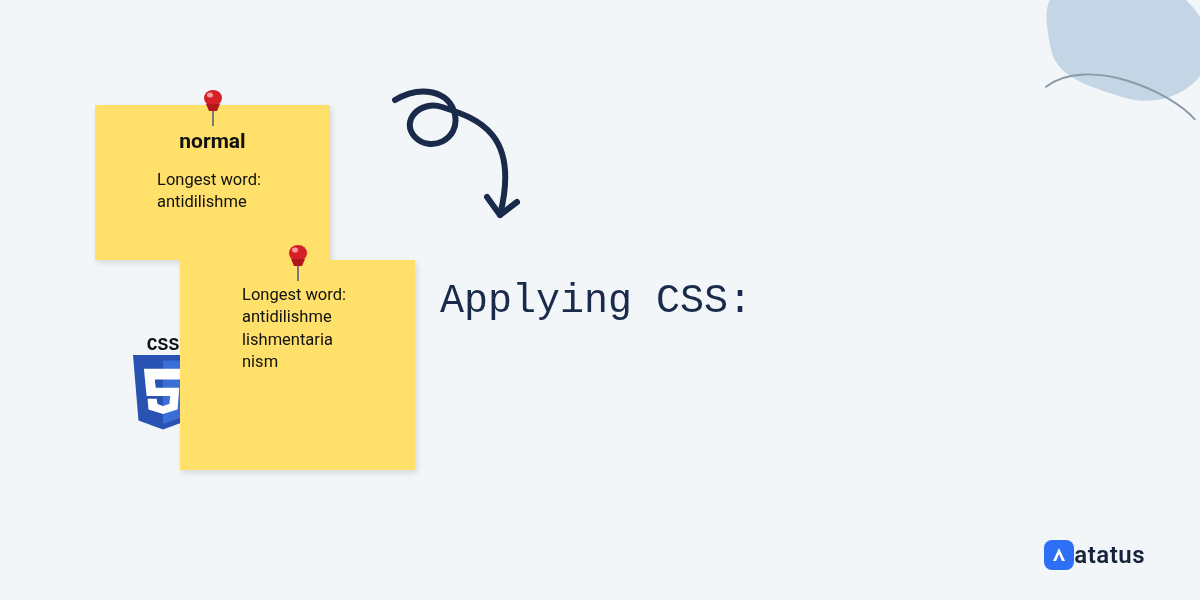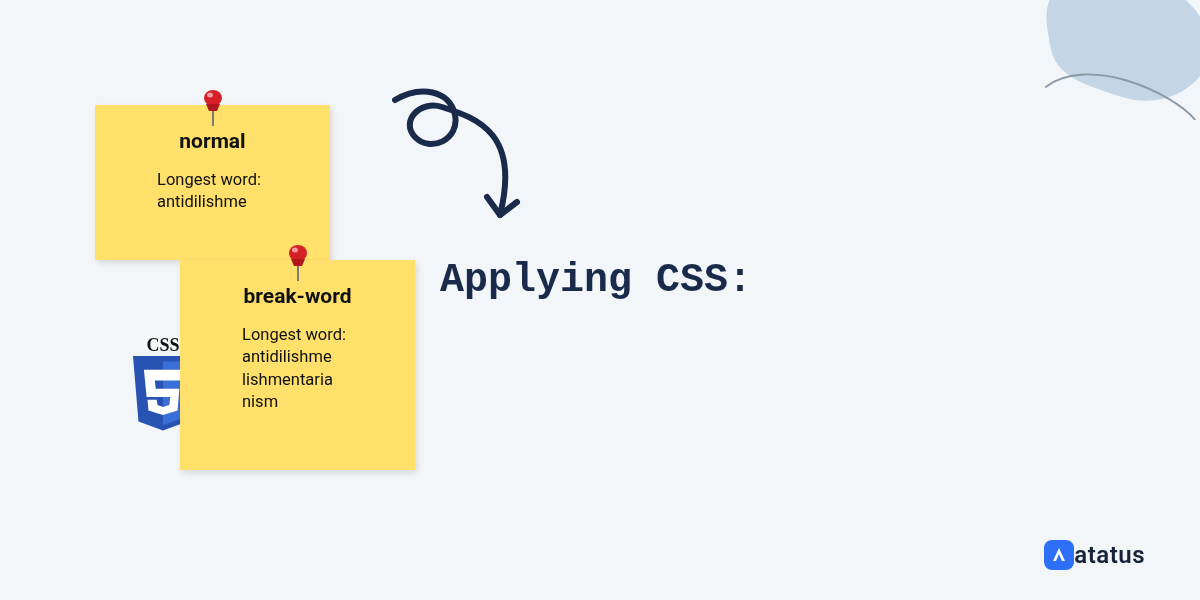--- a/index.html
+++ b/index.html
@@ -76,21 +76,21 @@
   
   .css-badge {
     position: absolute;
     left: 45px;
     top: 240px;
     width: 86px;
     height: 100px;
     text-align: center;
   }
   .css-badge .txt {
-    font-family: Liberation Serif, serif;
+    font-family: Liberation Mono, monospace;
     font-weight: 900;
     font-size: 18px;
     letter-spacing: 0px;
     color: #111;
     margin-bottom: 0;
   }
   .shield {
     width: 78px;
     height: 80px;
   }
@@ -101,27 +101,27 @@
     left: 380px;
     top: 75px;
     width: 180px;
     height: 180px;
   }
 
   
   .title {
     position: absolute;
     left: 440px;
-    top: 254px;
+    top: 275px;
     width: 720px;
     font-family: "Courier New", Courier, monospace;
     font-size: 40px;
     line-height: 1.35;
     color: #1a2a4a;
-    font-weight: 700;
+    font-weight: 400;
   }
 
   
   .brand {
     position: absolute;
     right: 55px;
     bottom: 30px;
     display: flex;
     align-items: center;
     gap: 0;
@@ -174,21 +174,20 @@
     </svg>
   </div>
 
   <div class="sticky sticky2">
     <svg class="pin" viewBox="0 0 30 40">
       <ellipse cx="15" cy="11" rx="9" ry="8" fill="#d62027"></ellipse>
       <path d="M8,17 L22,17 L19,24 L11,24 Z" fill="#b0181e"></path>
       <rect x="14" y="24" width="2" height="15" fill="#7a7a7a"></rect>
       <ellipse cx="12" cy="8" rx="3" ry="2.5" fill="#f49a9e"></ellipse>
     </svg>
-    <h3>break-word</h3>
     <p>
       <span class="label">Longest word: </span>
       <span class="long">antidilishme lishmentaria nism</span>
     </p>
   </div>
 
 </div>
 
 <svg class="arrow" viewBox="0 0 180 180">
   <path d="M15,25 C40,10 70,15 75,40 C80,65 50,78 35,62 C20,46 40,25 62,32 C100,44 140,60 120,140" stroke="#1a2a4a" stroke-width="6" fill="none" stroke-linecap="round"></path>

